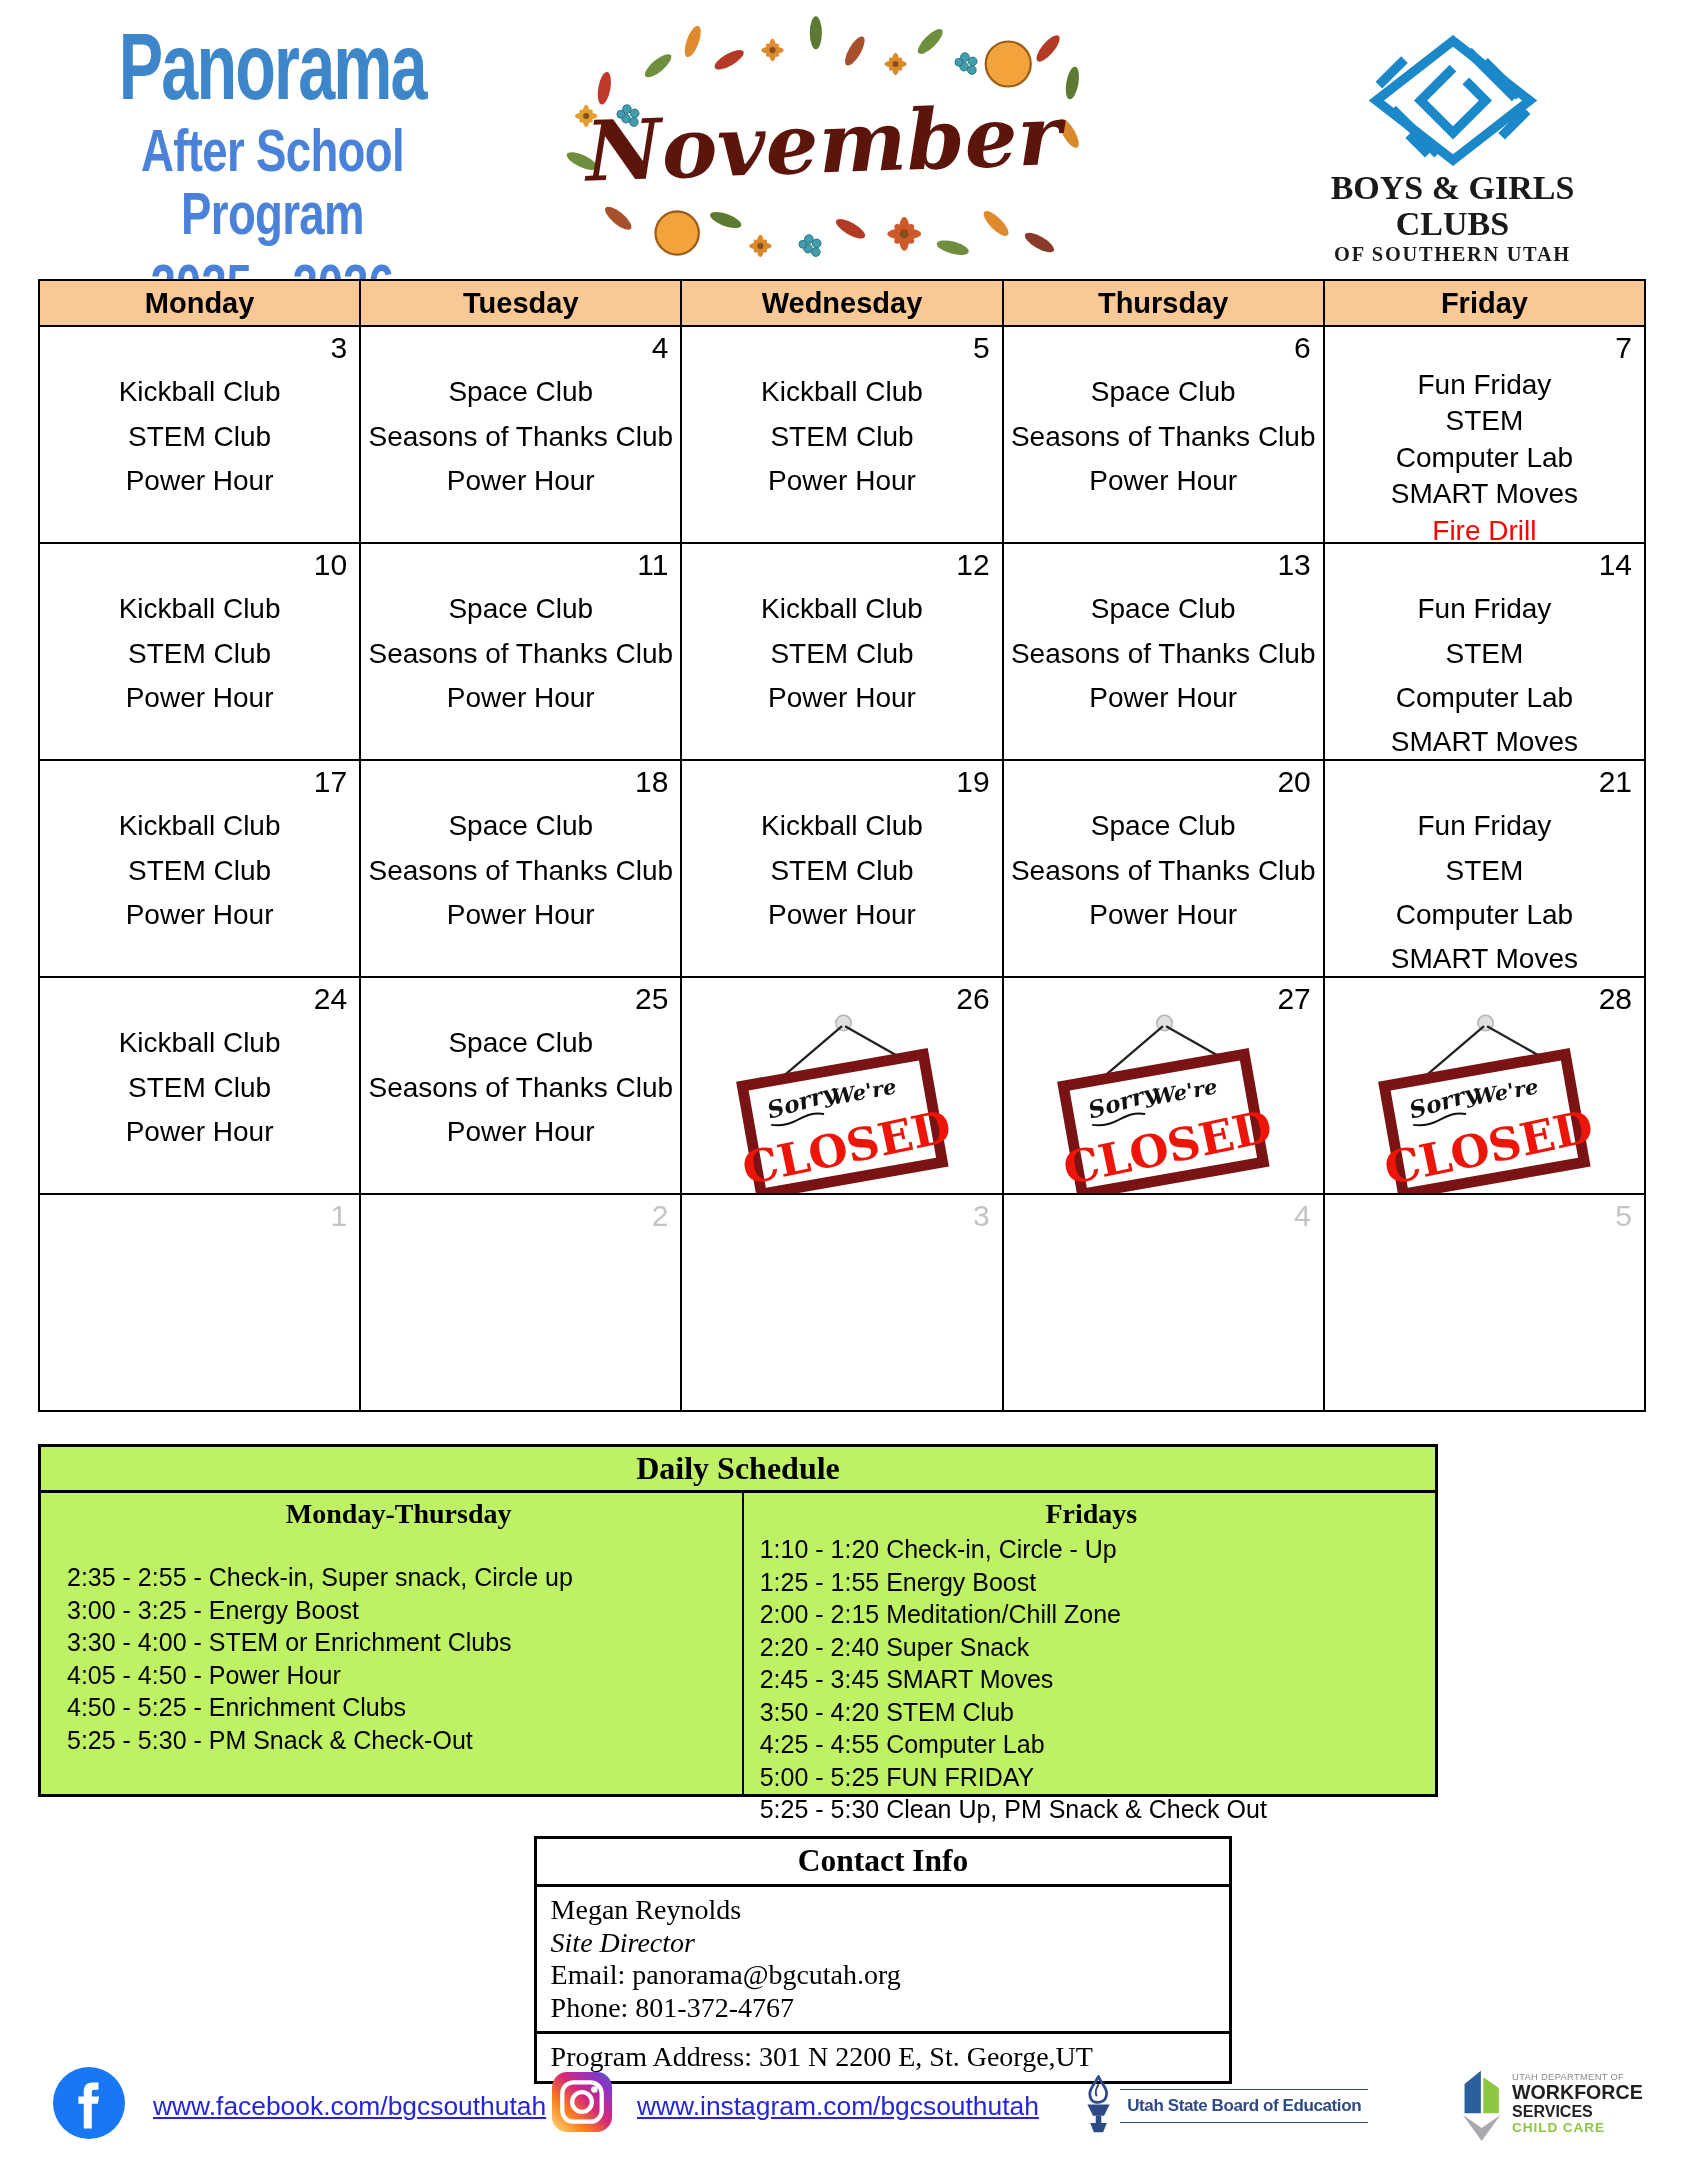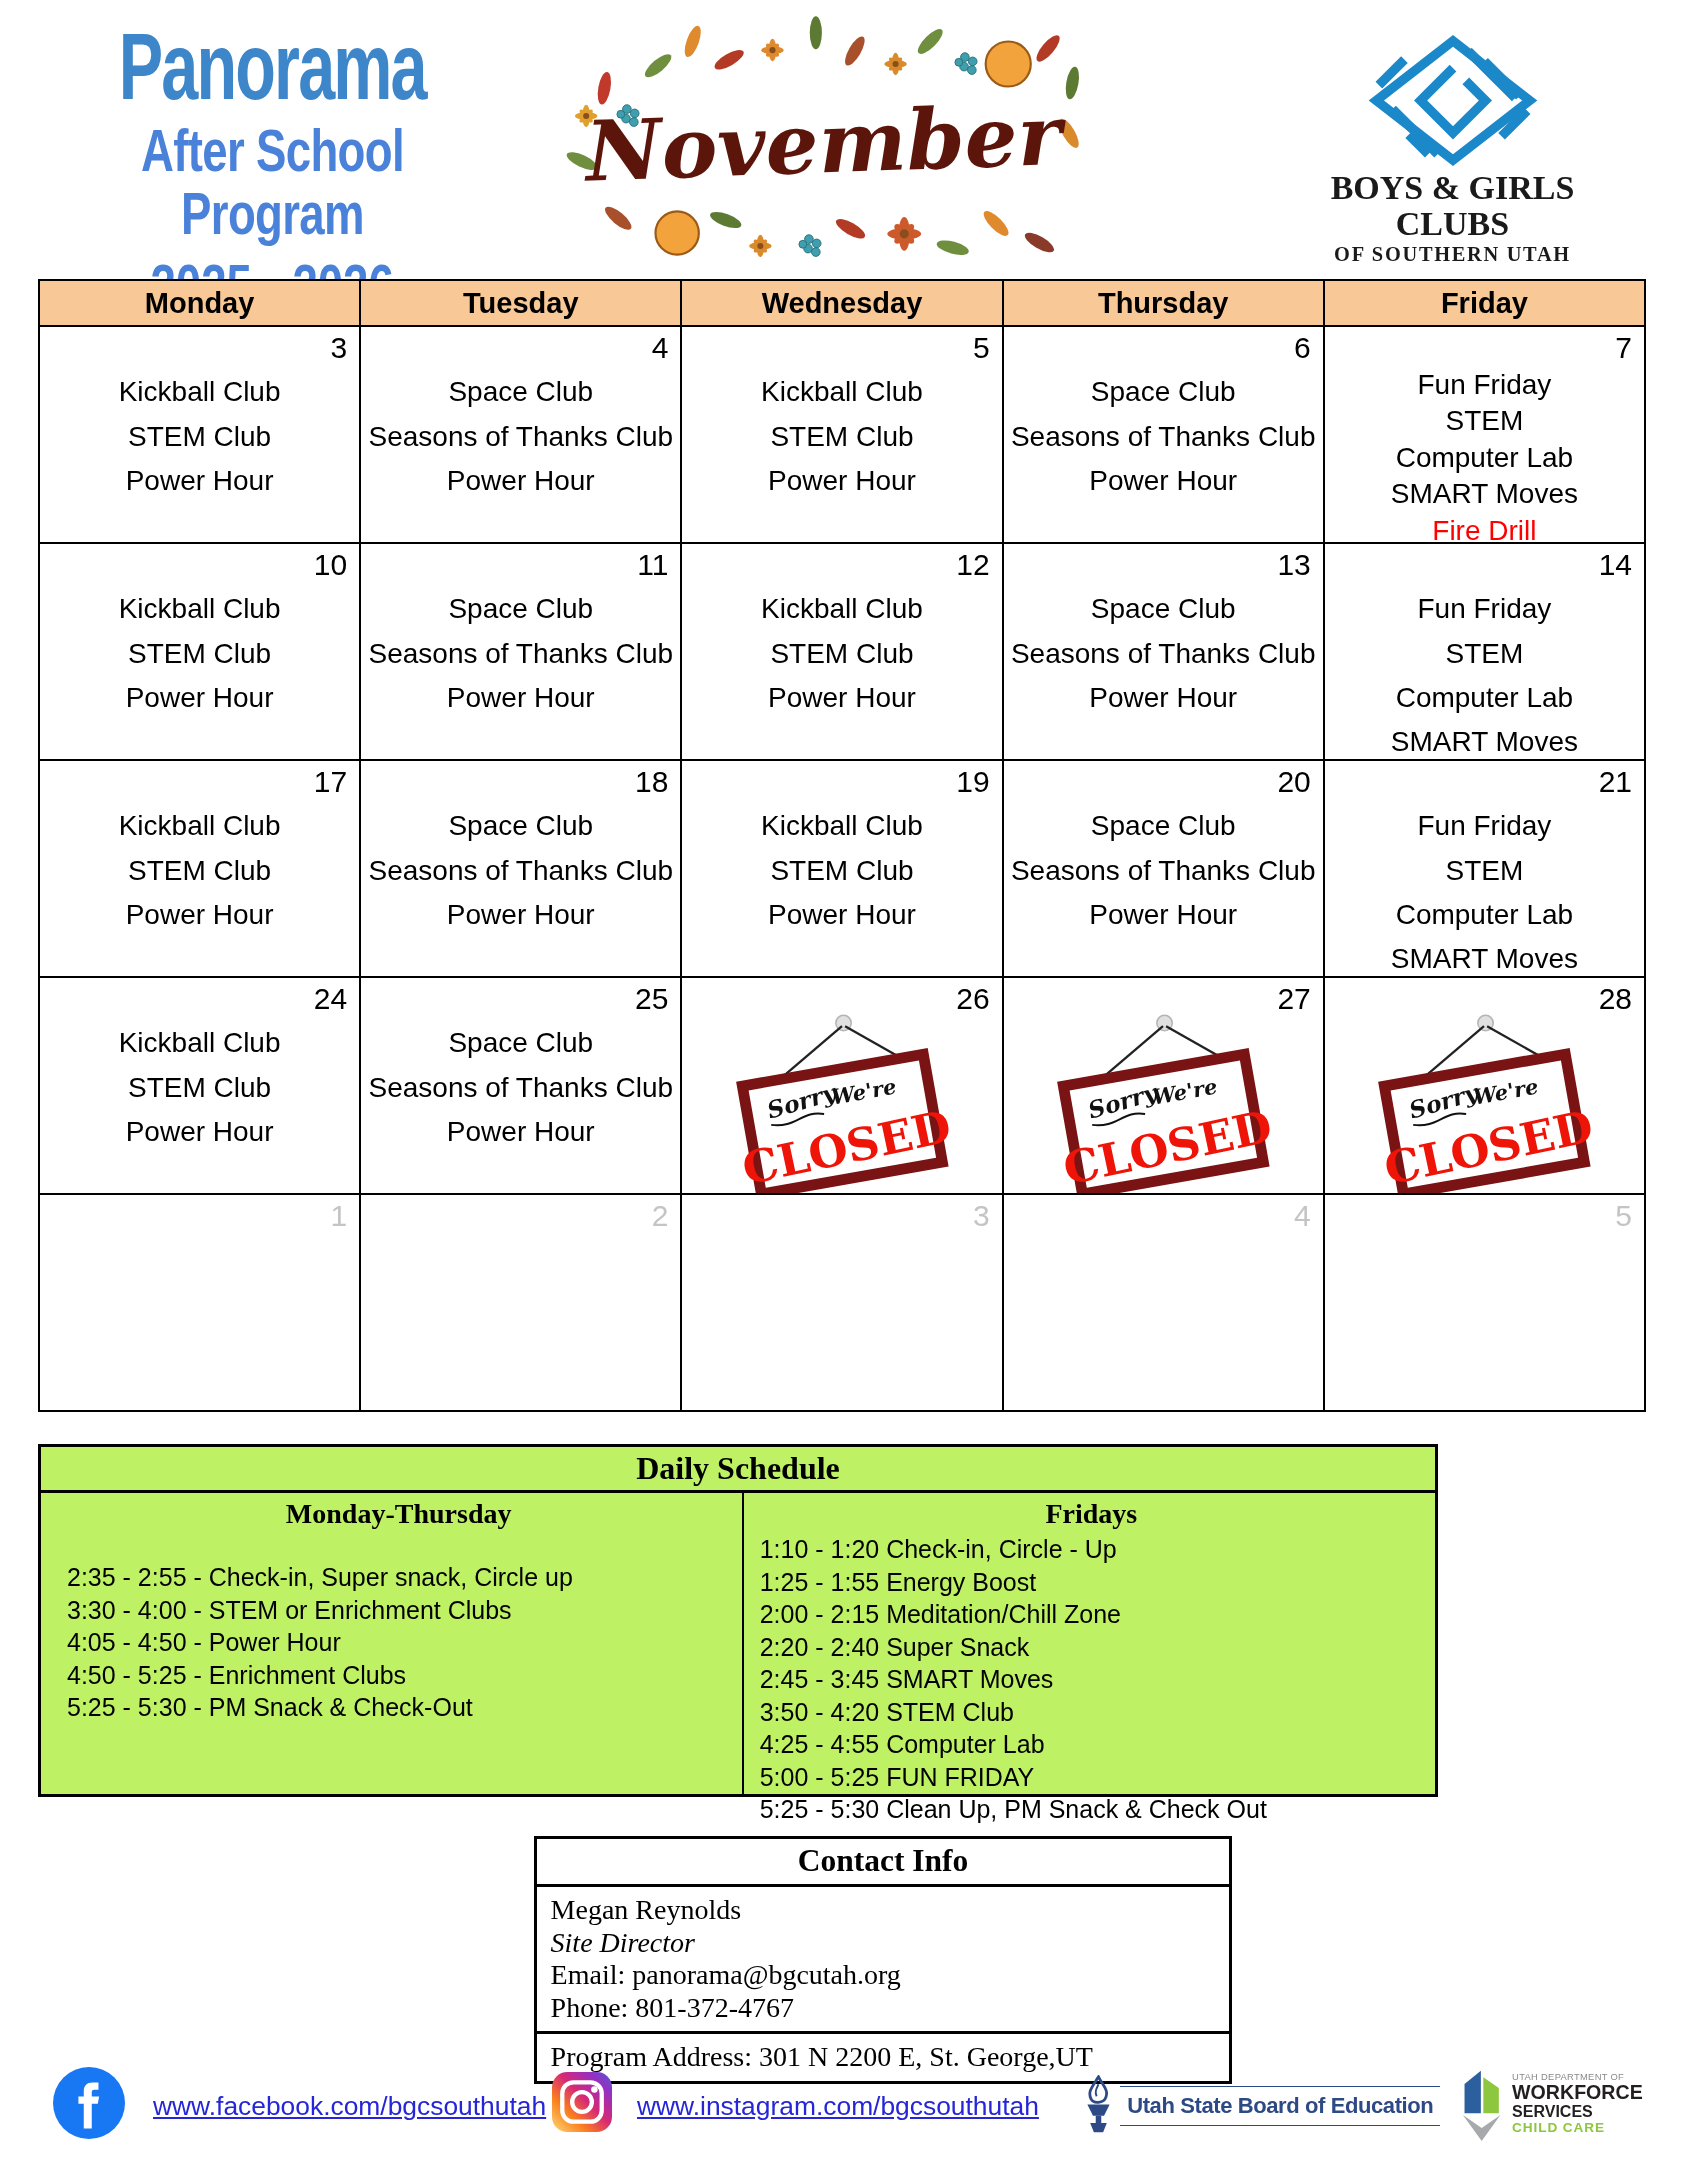--- a/index.html
+++ b/index.html
@@ -66,21 +66,21 @@
   
   .footer { position:absolute; left:0; top:2060px; width:1685px; height:111px; }
   .fb-icon { position:absolute; left:53px; top:6.8px; }
   .fb-link { position:absolute; left:153px; top:31px; }
   .ig-icon { position:absolute; left:552px; top:12px; width:60px; height:60px; border-radius:15.3px;
              background:linear-gradient(45deg,#feda75 0%,#fa7e1e 30%,#d62976 55%,#962fbf 80%,#4f5bd5 100%); }
   .ig-link { position:absolute; left:637px; top:31px; }
   .footer a { color:#2626d8; text-decoration:underline; font-size:26.4px; }
   .usbe { position:absolute; left:1080px; top:15.3px; display:flex; align-items:center; }
   .usbe-text {
-    font-weight:bold; font-size:22px; color:#2d4a86; padding:6px 6.8px;
+    font-weight:bold; font-size:17px; color:#2d4a86; padding:6px 6.8px;
     border-top:1.7px solid #2d4a86; border-bottom:1.7px solid #2d4a86; margin-left:3.4px; letter-spacing:-0.4px;
   }
   .wfs { position:absolute; left:1458px; top:5.1px; display:flex; align-items:center; }
   .wfs-text { margin-left:5.1px; line-height:1; }
   .wfs-l1 { font-size:9.4px; color:#8a8a8a; letter-spacing:0.3px; margin-bottom:1.7px; }
   .wfs-l2 { font-size:19.6px; font-weight:bold; color:#231f20; }
   .wfs-l3 { font-size:16px; font-weight:bold; color:#231f20; margin-top:0.9px; }
   .wfs-l4 { font-size:13.6px; font-weight:bold; color:#8dc63f; margin-top:1.7px; letter-spacing:0.9px; }
 </style>
 </head>
@@ -377,20 +377,21 @@
       </div>
   </div>
 
   <div class="sched">
     <div class="sched-title">Daily Schedule</div>
     <div class="sched-cols">
       <div class="sched-col left">
         <div class="sched-heading">Monday-Thursday</div>
         <div class="sched-list" id="sched-col-0-list">
             <div class="sched-item">2:35 - 2:55 - Check-in, Super snack, Circle up</div>
+            <div class="sched-item">3:00 - 3:25 - Energy Boost</div>
             <div class="sched-item">3:30 - 4:00 - STEM or Enrichment Clubs</div>
             <div class="sched-item">4:05 - 4:50 - Power Hour</div>
             <div class="sched-item">4:50 - 5:25 - Enrichment Clubs</div>
             <div class="sched-item">5:25 - 5:30 - PM Snack &amp; Check-Out</div>
           </div>
       </div>
       <div class="sched-col right">
         <div class="sched-heading">Fridays</div>
         <div class="sched-list" id="sched-col-1-list">
             <div class="sched-item">1:10 - 1:20 Check-in, Circle - Up</div>

